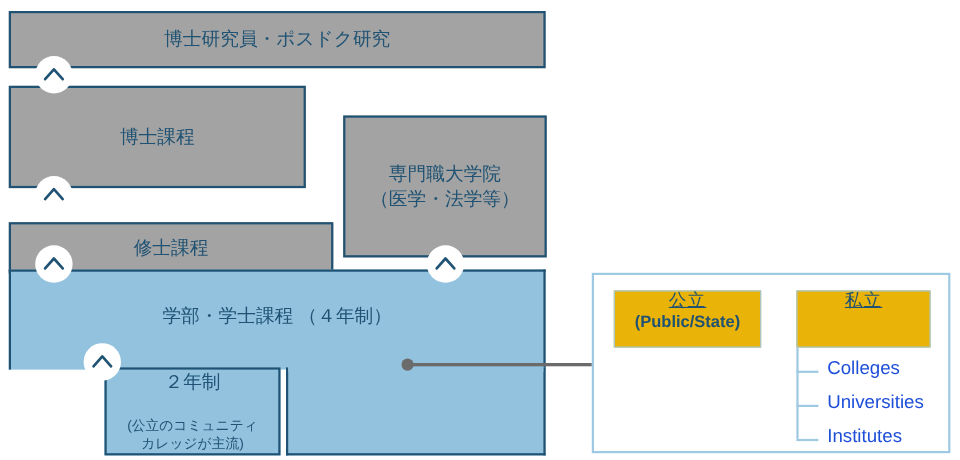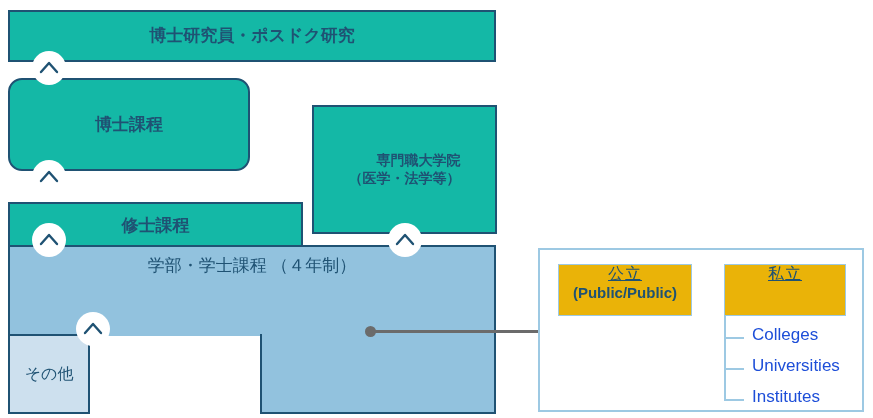--- a/index.html
+++ b/index.html
@@ -26,43 +26,42 @@
     display: flex;
     align-items: center;
     justify-content: center;
     text-align: center;
     color: #1f5273;
     border: 2px solid #1f5273;
     line-height: 1.28;
     white-space: pre-line;
   }
   .fill-light {
-    background: #14b8a6;
-    font-weight: bold;
+    background: #a3a3a3;
   }
   .fill-mid {
     background: #92c2de;
   }
   .fill-pale {
     background: #cde0ee;
   }
 
   
   #box-postdoc   { left: 8px;   top: 10px;  width: 488px; height: 52px;  font-size: 17px; }
-  #box-doctoral  { left: 8px;   top: 78px;  width: 242px; height: 93px;  font-size: 17px; border-radius: 14px; }
+  #box-doctoral  { left: 8px;   top: 78px;  width: 270px; height: 93px;  font-size: 17px; }
   #box-masters   { left: 8px;   top: 202px; width: 295px; height: 47px;  font-size: 17px; }
-  #box-prof      { left: 312px; top: 105px; width: 185px; height: 129px; font-size: 14px; text-align: right; }
+  #box-prof      { left: 312px; top: 105px; width: 185px; height: 129px; font-size: 17px; }
 
   
   #box-undergrad-top {
     left: 8px; top: 245px; width: 488px; height: 91px;
     border-bottom: none;
     font-size: 17px;
     align-items: flex-start;
-    padding-top: 8px;
+    padding-top: 30px;
   }
   #box-undergrad-right {
     left: 260px; top: 334px; width: 236px; height: 80px;
     border-top: none;
   }
   
   #undergrad-seam {
     position: absolute;
     left: 262px; top: 332px; width: 232px; height: 6px;
     background: #92c2de;
@@ -188,22 +187,28 @@
 
   <div class="box fill-light" id="box-masters">修士課程</div>
 
   <div class="box fill-light" id="box-prof">専門職大学院
 （医学・法学等）</div>
 
   <div class="box fill-mid" id="box-undergrad-top">学部・学士課程 （４年制）</div>
   <div class="box fill-mid" id="box-undergrad-right"></div>
   <div id="undergrad-seam"></div>
 
-  <div class="box fill-pale" id="box-other">その他</div>
-
+
+  <div class="box fill-mid" id="box-twoyear">
+    <div>
+      <div class="line1">２年制</div>
+      <div class="line2">(公立のコミュニティ
+カレッジが主流)</div>
+    </div>
+  </div>
 
   <div class="chevron" style="left:32px; top:51px;">
     <svg width="34" height="34" viewBox="0 0 34 34">
       <polyline points="9,21 17,12 25,21" fill="none" stroke="#1f5273" stroke-width="2.4" stroke-linecap="round" stroke-linejoin="round"></polyline>
     </svg>
   </div>
 
   <div class="chevron" style="left:32px; top:160px;">
     <svg width="34" height="34" viewBox="0 0 34 34">
       <polyline points="9,21 17,12 25,21" fill="none" stroke="#1f5273" stroke-width="2.4" stroke-linecap="round" stroke-linejoin="round"></polyline>
@@ -228,21 +233,21 @@
     </svg>
   </div>
 
   <div id="connector-dot"></div>
   <div id="connector-line"></div>
 
   <div id="right-panel">
 
     <div class="owner-box" id="owner-public">
       <span class="owner-jp">公立</span>
-      <span class="owner-en">(Public/Public)</span>
+      <span class="owner-en">(Public/State)</span>
     </div>
 
     <div class="owner-box" id="owner-private">
       <span class="owner-jp">私立</span>
     </div>
 
     <div id="private-tree">
       <div class="trunk"></div>
       <div class="branch b1"></div>
       <div class="branch b2"></div>

